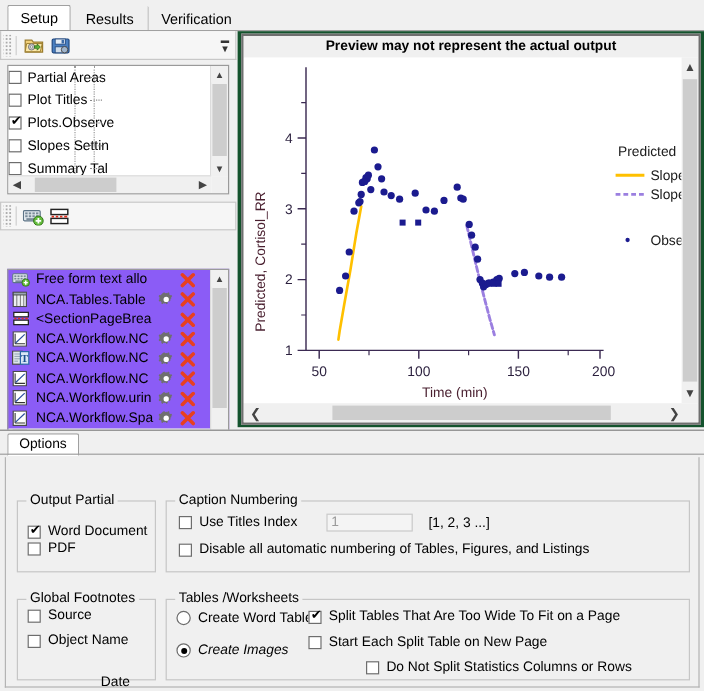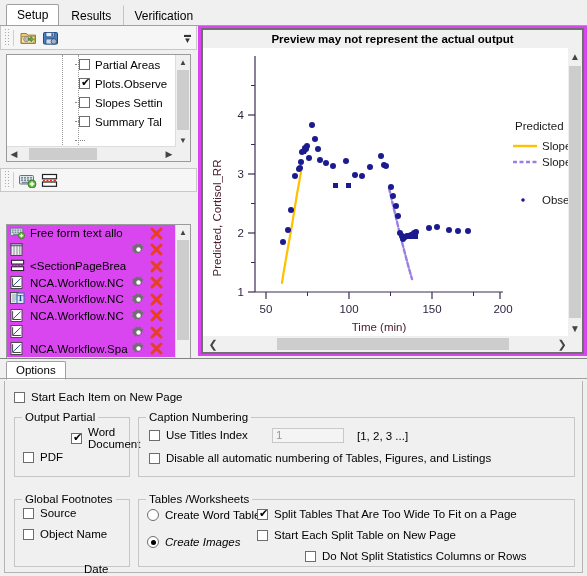--- a/index.html
+++ b/index.html
@@ -41,21 +41,21 @@
   .tbdiv{width:1px;height:16px;background:#cfcfcf;margin:0 3px;}
   .tbbtn{width:22px;height:20px;display:flex;align-items:center;justify-content:center;cursor:default;}
   .spin{position:absolute;right:2px;top:3px;width:13px;height:17px;display:flex;flex-direction:column;
         align-items:center;justify-content:center;line-height:6px;font-size:8px;color:#333;}
 
   .treebox{
     position:absolute;left:6px;top:28px;width:185px;height:108px;
     background:#fff;border:1px solid #9a9a9a;box-sizing:border-box;overflow:hidden;
   }
   .treeinner{position:absolute;left:0;top:0;right:0;bottom:0;}
-  .trow{display:flex;align-items:center;height:19px;padding-left:72px;box-sizing:border-box;white-space:nowrap;text-align:center;}
+  .trow{display:flex;align-items:center;height:19px;box-sizing:border-box;white-space:nowrap;text-align:center;}
   .tdots{position:absolute;left:68px;width:10px;border-top:1px dotted #8a8a8a;}
   .guide{position:absolute;top:0;bottom:14px;width:0;border-left:1px dotted #9a9a9a;}
   .cbx{width:11px;height:11px;border:1px solid #6d6d6d;background:#fff;box-sizing:border-box;
        display:inline-block;position:relative;flex:none;margin-right:5px;}
   .cbx.chk::after{
     content:"\2714";position:absolute;left:0px;top:-3px;font-size:11px;line-height:13px;color:#000;
     box-shadow:none;background:none;width:11px;height:11px;text-align:center;
   }
   .tlabel{font-size:11.5px;color:#000;overflow:hidden;}
 
@@ -64,32 +64,32 @@
   .vscroll .thumb{position:absolute;left:1px;width:12px;background:#cdcdcd;}
   .hscroll{position:absolute;left:0;right:14px;bottom:0;height:14px;background:#f0f0f0;border-top:1px solid #dcdcdc;}
   .hscroll .arw{position:absolute;top:0;width:14px;height:14px;display:flex;align-items:center;justify-content:center;font-size:9px;color:#444;}
   .hscroll .thumb{position:absolute;top:1px;height:12px;background:#cdcdcd;}
   .corner{position:absolute;right:0;bottom:0;width:14px;height:14px;background:#f0f0f0;}
 
   .toolbar2{position:absolute;left:0;top:142px;width:197px;height:24px;}
 
   .listbox{
     position:absolute;left:6px;top:198px;width:185px;height:150px;
-    background:#d946ef;border:1px solid #9a9a9a;box-sizing:border-box;overflow:hidden;
+    background:#8b5cf6;border:1px solid #9a9a9a;box-sizing:border-box;overflow:hidden;
   }
   .lrow{position:relative;display:flex;align-items:center;height:16.5px;padding-left:3px;
         box-sizing:border-box;white-space:nowrap;overflow:hidden;}
   .lrow.sel{background:#eaeaea;}
   .licon{width:16px;height:14px;flex:none;margin-right:4px;position:relative;}
   .ltext{font-size:11.5px;color:#000;overflow:hidden;flex:1;}
   .gear{position:absolute;right:30px;width:13px;height:13px;}
   .delx{position:absolute;right:12px;width:13px;height:13px;}
 
   
-  .preview{position:absolute;left:198px;top:26px;width:389px;height:330px;background:#d946ef;box-sizing:border-box;}
+  .preview{position:absolute;left:198px;top:26px;width:389px;height:330px;background:#14532d;box-sizing:border-box;}
   .previewframe{position:absolute;left:3px;top:2px;width:383px;height:326px;border:2px solid #6f6f6f;box-sizing:border-box;background:#fff;overflow:hidden;}
   .prevtitle{position:absolute;left:0;top:0;right:0;height:18px;background:#f0f0f0;
              font-size:11.5px;font-weight:bold;text-align:center;line-height:18px;color:#000;}
   .canvaswrap{position:absolute;left:0;top:18px;right:14px;bottom:16px;background:#fff;overflow:hidden;}
   .pvscroll{position:absolute;right:0;top:18px;width:14px;bottom:16px;background:#f0f0f0;}
   .pvscroll .arw{width:14px;height:16px;display:flex;align-items:center;justify-content:center;font-size:10px;color:#444;}
   .pvscroll .thumb{position:absolute;left:1px;width:12px;background:#cdcdcd;}
   .phscroll{position:absolute;left:0;right:0;bottom:0;height:16px;background:#f0f0f0;}
   .phscroll .arw{position:absolute;top:0;width:20px;height:16px;display:flex;align-items:center;justify-content:center;font-size:11px;color:#444;}
   .phscroll .thumb{position:absolute;top:2px;height:12px;background:#cdcdcd;}
@@ -164,20 +164,25 @@
 
     <div class="treebox">
       <div class="treeinner">
         <div class="guide" style="left:55px;"></div>
         <div class="guide" style="left:71px;"></div>
         <div style="position:relative;">
           <div class="trow">
             <span class="tdots" style="top:9px;"></span>
             <span class="cbx"></span>
             <span class="tlabel">Partial Areas</span>
+          </div>
+          <div class="trow">
+            <span class="tdots" style="top:28px;"></span>
+            <span class="cbx"></span>
+            <span class="tlabel">Plot Titles</span>
           </div>
           <div class="trow">
             <span class="tdots" style="top:47px;"></span>
             <span class="cbx chk"></span>
             <span class="tlabel">Plots.Observe</span>
           </div>
           <div class="trow">
             <span class="tdots" style="top:66px;"></span>
             <span class="cbx"></span>
             <span class="tlabel">Slopes Settin</span>
@@ -266,20 +271,21 @@
         <div class="lrow">
           <span class="licon">
             <svg width="13" height="13" viewBox="0 0 13 13">
               <rect x="1" y="0.5" width="11" height="12" fill="#eceff2" stroke="#4a4a4a" stroke-width="1"></rect>
               <g stroke="#777" stroke-width="0.8">
                   <path d="M4 1v11M7 1v11M9.8 1v11"></path>
                 </g>
               <rect x="1" y="0.5" width="11" height="2.3" fill="#9aa7b3" stroke="#4a4a4a" stroke-width="0.8"></rect>
             </svg>
           </span>
+          <span class="ltext">NCA.Tables.Table</span>
           <span class="gear">
             <svg width="13" height="13" viewBox="0 0 13 13">
                 <path d="M6.5 1.2l1 .25.55-.95 1.2.7-.25 1.05.8.8 1.05-.25.7 1.2-.95.55.25 1-.95.55.25 1-.7 1.2-1.05-.25-.8.8.25 1.05-1.2.7-.55-.95-1 .25-1-.25-.55.95-1.2-.7.25-1.05-.8-.8-1.05.25-.7-1.2.95-.55-.25-1 .25-1-.95-.55.7-1.2 1.05.25.8-.8L3.75 1.2l1.2-.7.55.95z" fill="#6f6f6f"></path>
                 <circle cx="6.5" cy="6.5" r="2.2" fill="#fff"></circle>
               </svg>
           </span>
           <span class="delx">
             <svg width="13" height="13" viewBox="0 0 13 13">
                 <path d="M2 2l9 9M11 2l-9 9" stroke="#e8401f" stroke-width="3" stroke-linecap="round"></path>
               </svg>
@@ -372,20 +378,21 @@
         </div>
 
         <div class="lrow">
           <span class="licon">
             <svg width="13" height="13" viewBox="0 0 13 13">
               <rect x="1" y="0.5" width="11" height="12" fill="#fff" stroke="#4a4a4a" stroke-width="1"></rect>
               <path d="M2.6 10.5V2.2M2.6 10.5h8.2" stroke="#333" stroke-width="0.9"></path>
               <path d="M3 9.8L10.6 2.6" stroke="#2b4f9e" stroke-width="1"></path>
             </svg>
           </span>
+          <span class="ltext">NCA.Workflow.urin</span>
           <span class="gear">
             <svg width="13" height="13" viewBox="0 0 13 13">
                 <path d="M6.5 1.2l1 .25.55-.95 1.2.7-.25 1.05.8.8 1.05-.25.7 1.2-.95.55.25 1-.95.55.25 1-.7 1.2-1.05-.25-.8.8.25 1.05-1.2.7-.55-.95-1 .25-1-.25-.55.95-1.2-.7.25-1.05-.8-.8-1.05.25-.7-1.2.95-.55-.25-1 .25-1-.95-.55.7-1.2 1.05.25.8-.8L3.75 1.2l1.2-.7.55.95z" fill="#6f6f6f"></path>
                 <circle cx="6.5" cy="6.5" r="2.2" fill="#fff"></circle>
               </svg>
           </span>
           <span class="delx">
             <svg width="13" height="13" viewBox="0 0 13 13">
                 <path d="M2 2l9 9M11 2l-9 9" stroke="#e8401f" stroke-width="3" stroke-linecap="round"></path>
               </svg>
@@ -588,28 +595,24 @@
   </div>
 
   <div class="bottom">
     <div class="btabs">
       <div class="btab active"><span>Options</span></div>
       <div class="bunder"></div>
     </div>
 
     <div class="bbody">
 
-      <div class="chkrow" style="position:absolute;left:9px;top:10px;">
-        <span class="cbx"></span>
-        <span class="lbl">Start Each Item on New Page</span>
-      </div>
 
       <div class="group" style="left:9px;top:36px;width:116px;height:60px;">
         <span class="glegend">Output Partial</span>
-        <div class="chkrow" style="position:absolute;left:8px;top:8px;margin-left:48px;">
+        <div class="chkrow" style="position:absolute;left:8px;top:19px;">
           <span class="cbx chk"></span>
           <span class="lbl">Word Document</span>
         </div>
         <div class="chkrow" style="position:absolute;left:8px;top:33px;">
           <span class="cbx"></span>
           <span class="lbl">PDF</span>
         </div>
       </div>
 
       <div class="group" style="left:133px;top:36px;width:437px;height:60px;">

